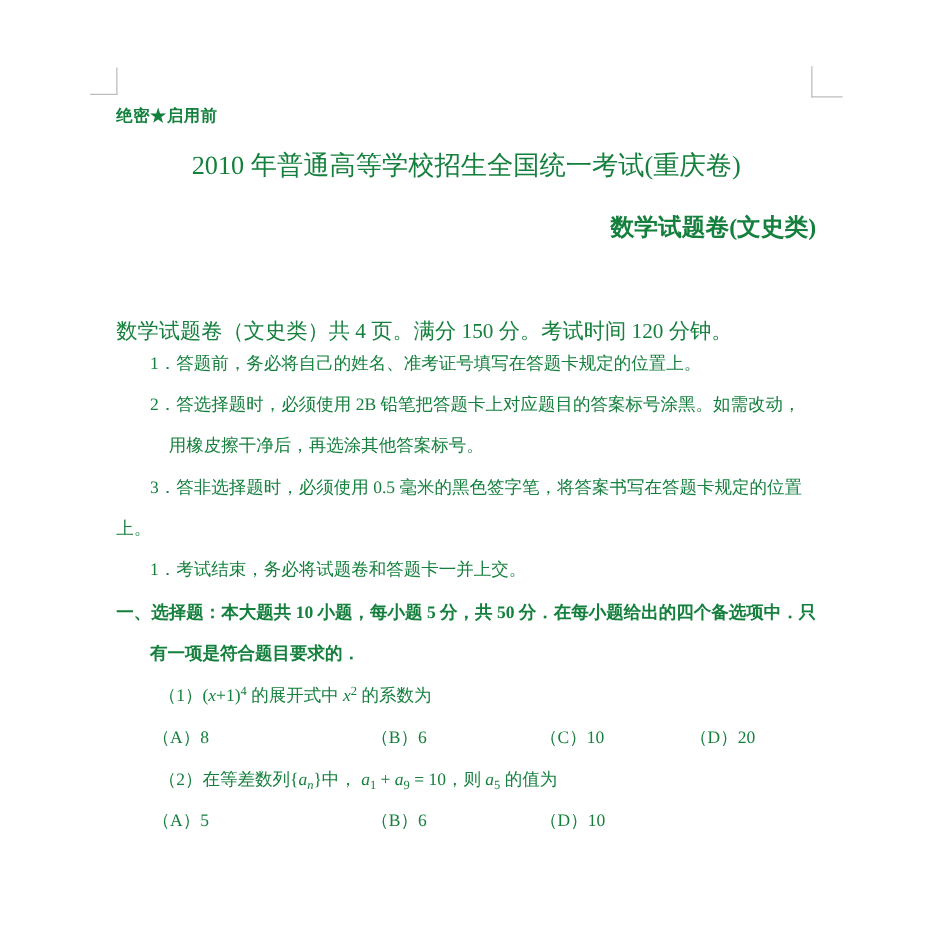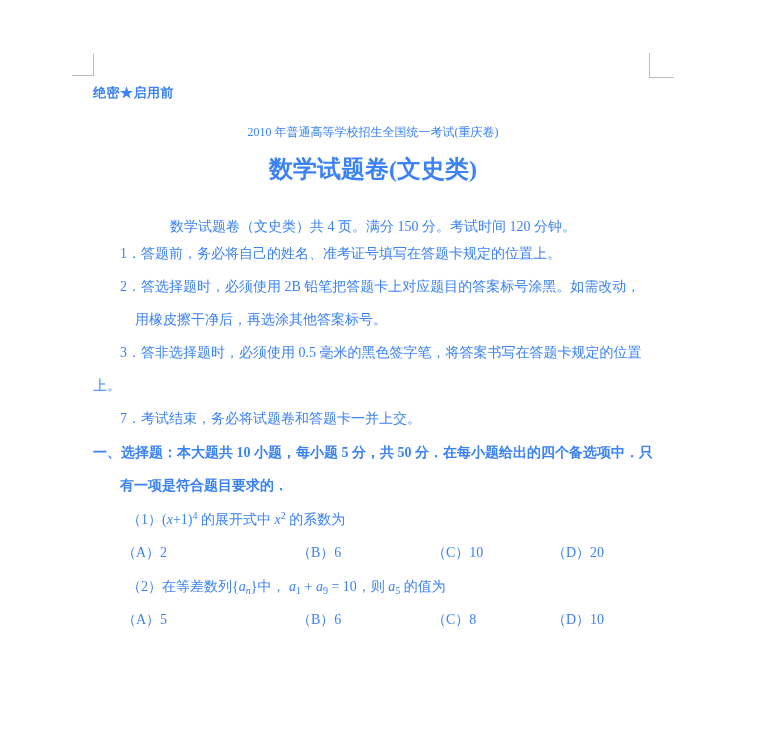--- a/index.html
+++ b/index.html
@@ -7,21 +7,21 @@
     padding: 0;
     background: #ffffff;
   }
   .page {
     position: relative;
     width: 757px;
     height: 747px;
     background: #ffffff;
     overflow: hidden;
     font-family: "Liberation Serif", "DejaVu Serif", serif;
-    color: #3b82f6;
+    color: #15803d;
   }
   
   .crop-mark {
     position: absolute;
   }
   .crop-tl {
     left: 72px; top: 54px;
     width: 21px; height: 21px;
     border-right: 1px solid #bdbdbd;
     border-bottom: 1px solid #bdbdbd;
@@ -39,38 +39,38 @@
     width: 560px;
   }
   .classification {
     font-size: 13px;
     line-height: 16px;
     font-weight: bold;
     letter-spacing: 0.5px;
   }
   .title {
     margin-top: 18px;
-    font-size: 12px;
+    font-size: 21px;
     line-height: 26px;
     text-align: center;
     white-space: nowrap;
   }
   .subtitle {
-    margin-top: 11px;
-    font-size: 24px;
+    margin-top: 25px;
+    font-size: 19px;
     line-height: 26px;
     font-weight: bold;
-    text-align: center;
+    text-align: right;
     white-space: nowrap;
   }
   .info-line {
-    margin-top: 36px;
-    font-size: 14px;
+    margin-top: 60px;
+    font-size: 17px;
     line-height: 18px;
-    text-align: center;
+    text-align: left;
     white-space: nowrap;
   }
   .notice-heading {
     margin-top: 47px;
     font-size: 14px;
     line-height: 18px;
     font-weight: bold;
   }
   .lines {
     margin-top: 1px;
@@ -124,42 +124,41 @@
 
     <div class="info-line">数学试题卷（文史类）共 4 页。满分 150 分。考试时间 120 分钟。</div>
 
 
     <div class="lines">
       <div class="line ind-1">1．答题前，务必将自己的姓名、准考证号填写在答题卡规定的位置上。</div>
       <div class="line ind-1">2．答选择题时，必须使用 2B 铅笔把答题卡上对应题目的答案标号涂黑。如需改动，</div>
       <div class="line ind-2">用橡皮擦干净后，再选涂其他答案标号。</div>
       <div class="line ind-1">3．答非选择题时，必须使用 0.5 毫米的黑色签字笔，将答案书写在答题卡规定的位置</div>
       <div class="line ind-0">上。</div>
-      <div class="line ind-1">7．考试结束，务必将试题卷和答题卡一并上交。</div>
+      <div class="line ind-1">1．考试结束，务必将试题卷和答题卡一并上交。</div>
     </div>
 
     <div class="lines">
       <div class="line ind-0 bold">一、选择题：本大题共 10 小题，每小题 5 分，共 50 分．在每小题给出的四个备选项中．只</div>
       <div class="line ind-1 bold">有一项是符合题目要求的．</div>
     </div>
 
     <div class="lines">
       <div class="line stem"><span class="seg-text">（1）</span><span class="seg-math">(</span><span class="seg-var">x</span><span class="seg-math">+1)</span><sup class="seg-sup">4</sup><span class="seg-text"> 的展开式中 </span><span class="seg-var">x</span><sup class="seg-sup">2</sup><span class="seg-text"> 的系数为</span></div>
       <div class="options">
-        <span class="opt-0">（A）2</span>
+        <span class="opt-0">（A）8</span>
         <span class="opt-1">（B）6</span>
         <span class="opt-2">（C）10</span>
         <span class="opt-3">（D）20</span>
       </div>
     </div>
 
     <div class="lines">
       <div class="line stem"><span class="seg-text">（2）在等差数列</span><span class="seg-math">{</span><span class="seg-var">a</span><sub class="seg-subvar">n</sub><span class="seg-math">}</span><span class="seg-text">中， </span><span class="seg-var">a</span><sub class="seg-sub">1</sub><span class="seg-math"> + </span><span class="seg-var">a</span><sub class="seg-sub">9</sub><span class="seg-math"> = 10</span><span class="seg-text">，则 </span><span class="seg-var">a</span><sub class="seg-sub">5</sub><span class="seg-text"> 的值为</span></div>
       <div class="options">
         <span class="opt-0">（A）5</span>
         <span class="opt-1">（B）6</span>
-        <span class="opt-2">（C）8</span>
         <span class="opt-3">（D）10</span>
       </div>
     </div>
 
   </div>
 </div>
 
 </body></html>

